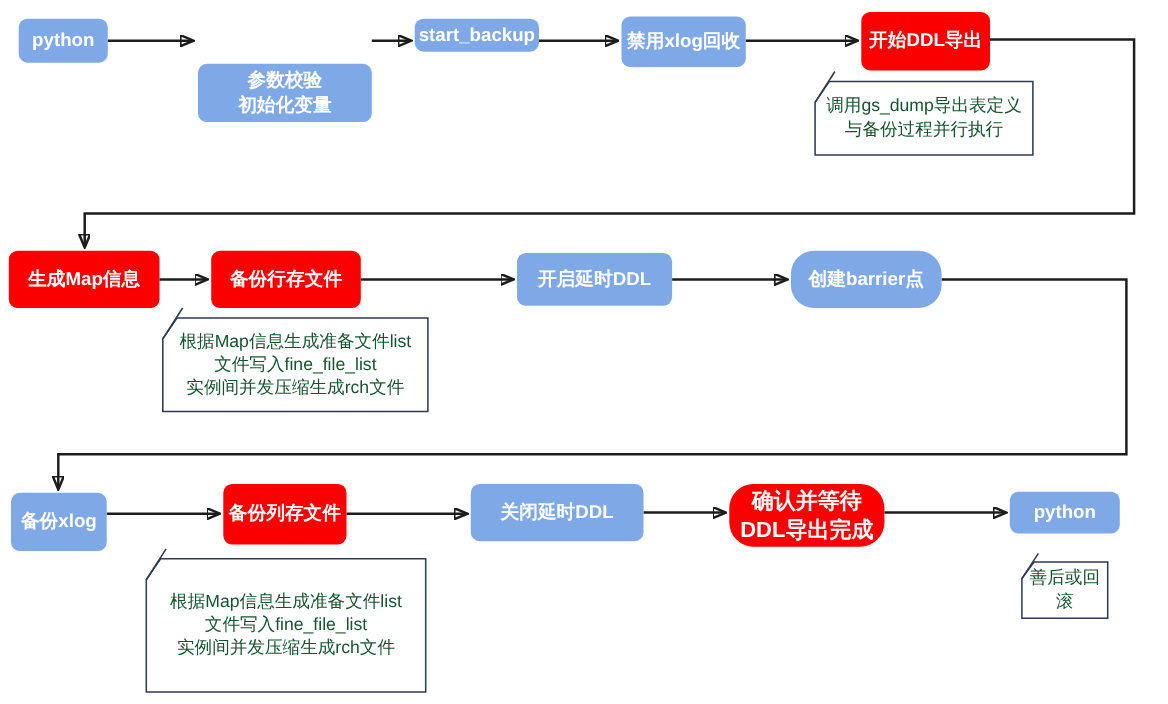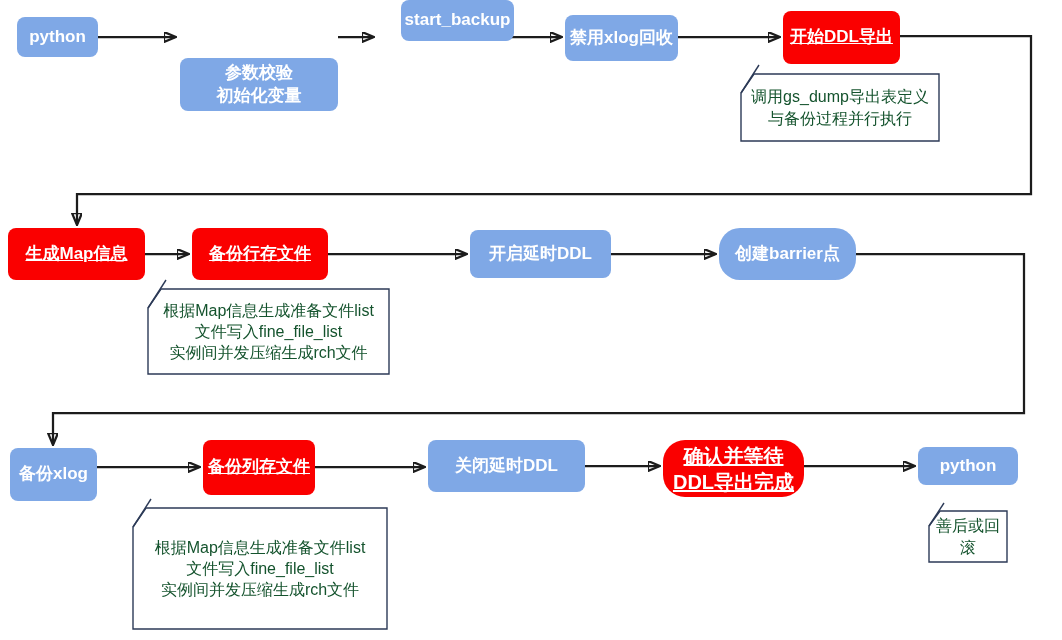--- a/index.html
+++ b/index.html
@@ -8,21 +8,21 @@
     font-family:"Liberation Sans","DejaVu Sans",sans-serif;overflow:hidden;
   }
   .wires{position:absolute;left:0;top:0;width:1062px;height:640px;pointer-events:none;}
   .wires path{fill:none;stroke:#1c1c1c;stroke-width:2.25;}
   .node{
     position:absolute;display:flex;align-items:center;justify-content:center;
     text-align:center;color:#ffffff;font-weight:bold;font-size:17px;line-height:1.3;
     border-radius:8px;white-space:pre-line;padding:2px 3px;box-sizing:border-box;
   }
   .node.blue{background:#7FA8E6;}
-  .node.red{background:#FA0000;text-decoration:underline;}
+  .node.red{background:#FA0000;}
   .node.fs16{font-size:20px;border-radius:22px;}
   .note{position:absolute;}
   .note svg{position:absolute;left:0;top:0;overflow:visible;}
   .note svg path{fill:#ffffff;stroke:#2C3A57;stroke-width:1.4;}
   .note svg .tail{fill:none;}
   .note-text{
     position:absolute;left:0;top:0;right:0;bottom:0;box-sizing:border-box;
     display:flex;align-items:center;justify-content:center;text-align:center;
     white-space:pre-line;font-size:16px;color:#14532d;line-height:1.33;padding:3px 4px;
   }
@@ -49,21 +49,21 @@
     <path d="M856,254 H1024 V413 H53 V444" marker-end="url(#ah)"></path>
     <path d="M97,467 H199" marker-end="url(#ah)"></path>
     <path d="M315,467 H424" marker-end="url(#ah)"></path>
     <path d="M585,466 H659" marker-end="url(#ah)"></path>
     <path d="M804,466 H914" marker-end="url(#ah)"></path>
   </svg>
 
   <div class="node blue" style="left:17px;top:17px;width:81px;height:40px;">python</div>
   <div class="node blue" style="left:180px;top:11px;width:158px;height:53px;margin-top:47px;">参数校验
 初始化变量</div>
-  <div class="node blue" style="left:377px;top:0;width:113px;height:41px;margin-left:24px;">start_backup</div>
+  <div class="node blue" style="left:377px;top:17px;width:113px;height:30px;">start_backup</div>
   <div class="node blue" style="left:565px;top:15px;width:113px;height:46px;text-align:right;">禁用xlog回收</div>
   <div class="node red" style="left:783px;top:11px;width:117px;height:53px;">开始DDL导出</div>
 
   <div class="node red" style="left:8px;top:228px;width:137px;height:52px;text-align:center;">生成Map信息</div>
   <div class="node red" style="left:192px;top:228px;width:136px;height:52px;">备份行存文件</div>
   <div class="node blue" style="left:470px;top:230px;width:141px;height:48px;">开启延时DDL</div>
   <div class="node blue" style="left:719px;top:228px;width:137px;height:52px;border-radius:21px;">创建barrier点</div>
 
   <div class="node blue" style="left:10px;top:448px;width:87px;height:53px;">备份xlog</div>
   <div class="node red" style="left:203px;top:440px;width:112px;height:55px;">备份列存文件</div>

